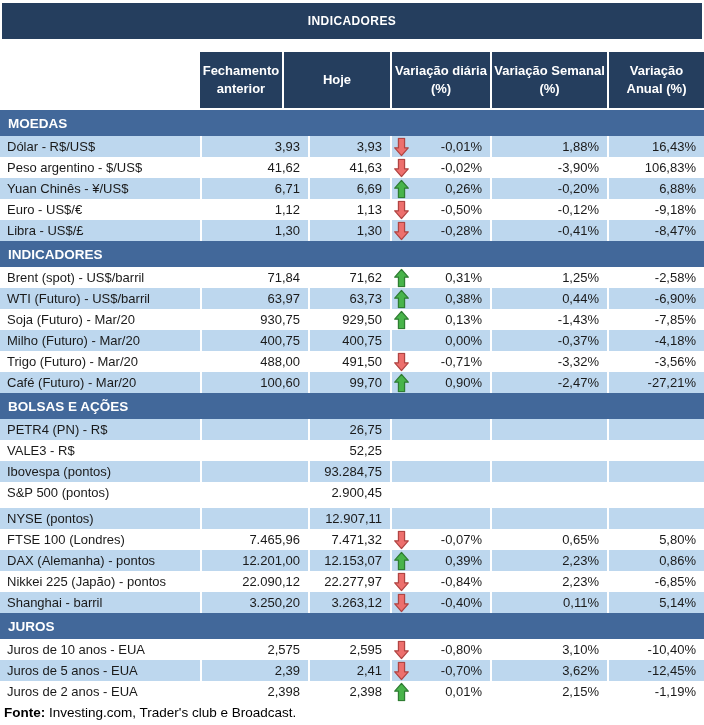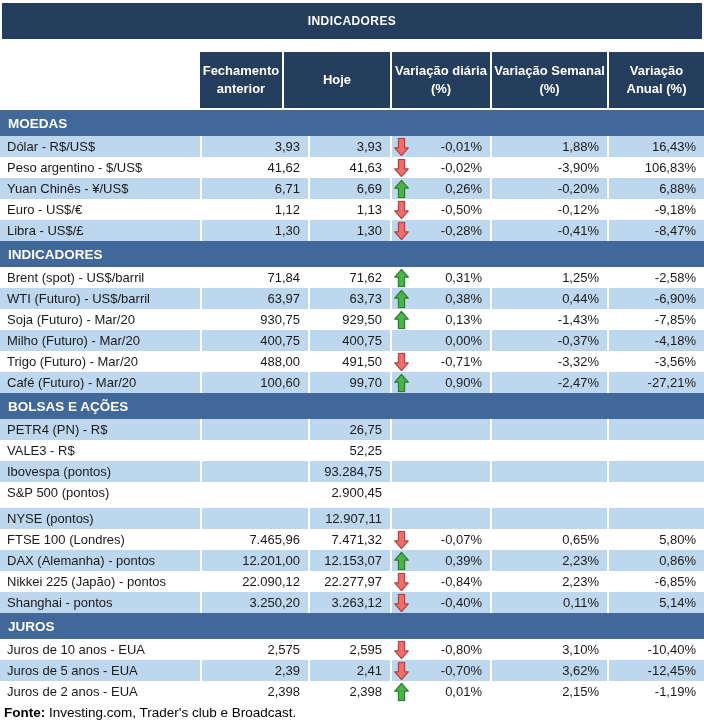--- a/index.html
+++ b/index.html
@@ -342,21 +342,21 @@
             <svg width="15" height="19" viewBox="0 0 14 18">
               <polygon points="7,17.2 0.6,9.8 4.1,9.8 4.1,0.8 9.9,0.8 9.9,9.8 13.4,9.8" fill="#ED6F6D" stroke="#B04543" stroke-width="1.2" stroke-linejoin="round"></polygon>
             </svg>
           </span>
           <span class="pct">-0,84%</span>
         </div>
         <div class="cell num w-sem">2,23%</div>
         <div class="cell num w-anual">-6,85%</div>
       </div>
       <div class="row shaded">
-        <div class="cell label w-label">Shanghai - pontos</div>
+        <div class="cell label w-label">Shanghai - barril</div>
         <div class="cell num w-hoje">3.250,20</div>
         <div class="cell num w-fech">3.263,12</div>
         <div class="cell w-dia cell-dia">
           <span class="arrow-wrap">
             <svg width="15" height="19" viewBox="0 0 14 18">
               <polygon points="7,17.2 0.6,9.8 4.1,9.8 4.1,0.8 9.9,0.8 9.9,9.8 13.4,9.8" fill="#ED6F6D" stroke="#B04543" stroke-width="1.2" stroke-linejoin="round"></polygon>
             </svg>
           </span>
           <span class="pct">-0,40%</span>
         </div>

